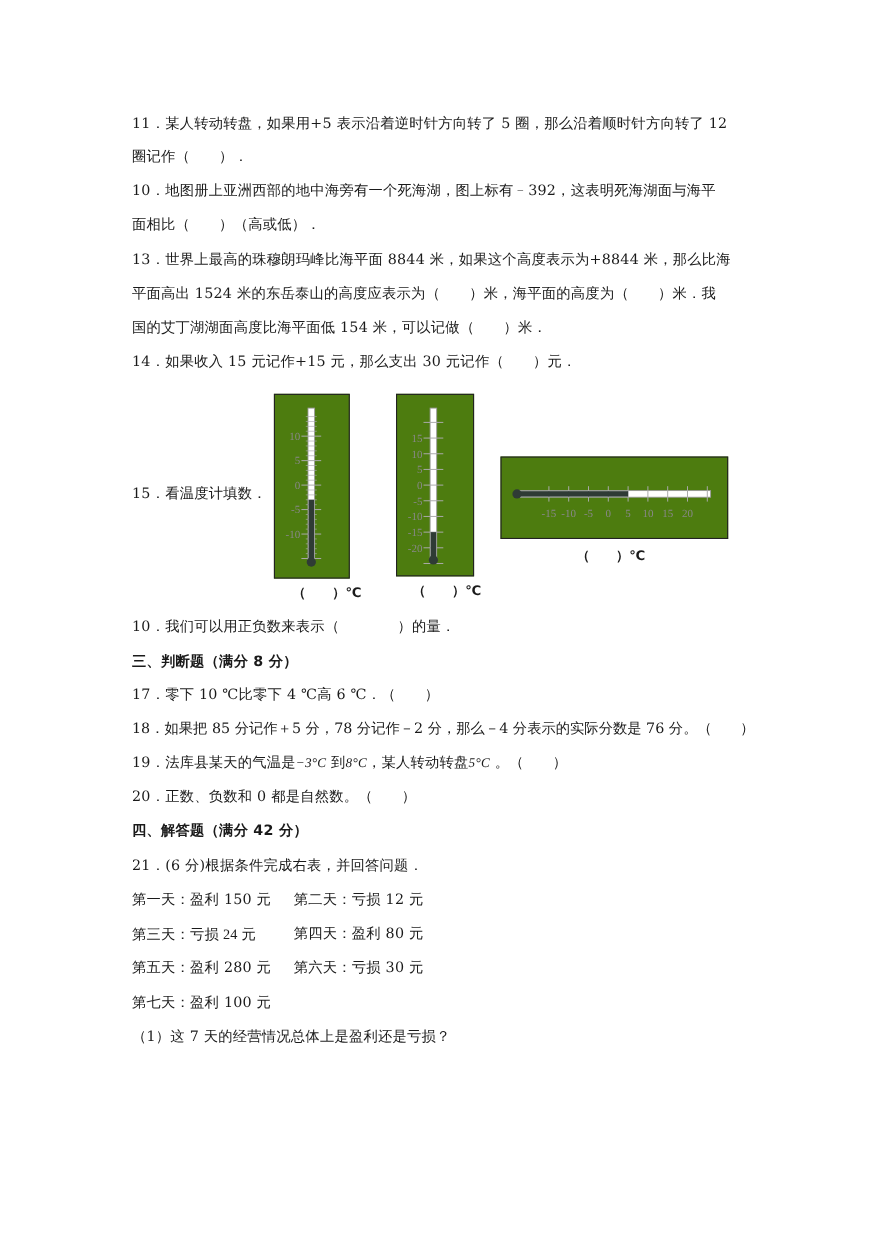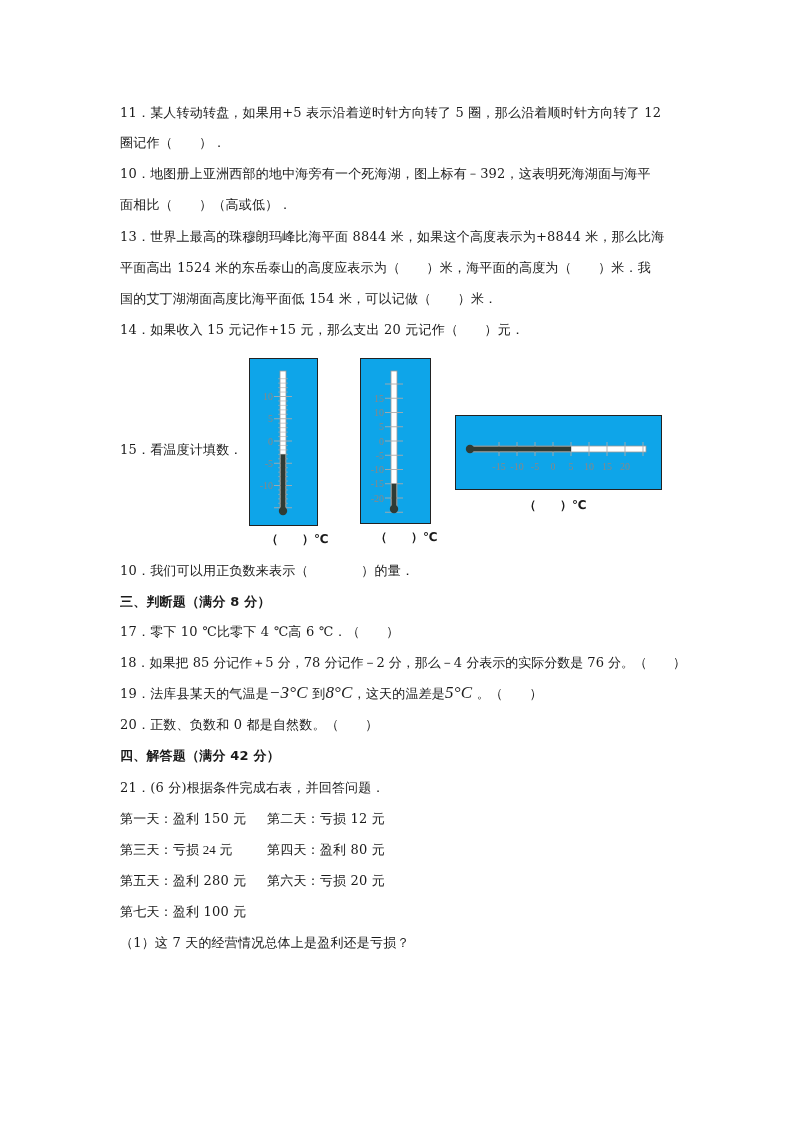--- a/index.html
+++ b/index.html
@@ -1,38 +1,38 @@
 <!DOCTYPE html>
 <html><head>
 <meta charset="utf-8">
 <style>
   html, body { margin: 0; padding: 0; background: #ffffff; }
   body { width: 793px; height: 1122px; position: relative; overflow: hidden;
          font-family: "DejaVu Serif", "Liberation Serif", serif; color: #1a1a1a; }
   .line { position: absolute; left: 120px; font-size: 13px; line-height: 16px; white-space: nowrap; letter-spacing: 0.2px; }
   .bold { font-weight: bold; font-family: "DejaVu Sans", "Liberation Sans", sans-serif; }
-  .frame { position: absolute; border: 1.5px solid #222; background: #0ea5e9; box-sizing: border-box; }
+  .frame { position: absolute; border: 1.5px solid #222; background: #4d7c0f; box-sizing: border-box; }
   .unit-label { position: absolute; font-size: 12px; font-weight: bold; font-family: "DejaVu Sans", sans-serif; white-space: nowrap; }
   svg text { font-family: "Liberation Serif", serif; fill: #888; }
-  .italic-math { font-style: italic; font-family: "Liberation Serif", serif; font-size: 17px; }
+  .italic-math { font-style: italic; font-family: "Liberation Serif", serif; font-size: 12px; }
 </style>
 </head>
 <body>
 
 <div class="line" style="top:105px;">11．某人转动转盘，如果用+5 表示沿着逆时针方向转了 5 圈，那么沿着顺时针方向转了 12</div>
 <div class="line" style="top:135px;">圈记作（　　）．</div>
 
 <div class="line" style="top:166px;">10．地图册上亚洲西部的地中海旁有一个死海湖，图上标有﹣392，这表明死海湖面与海平</div>
 <div class="line" style="top:197px;">面相比（　　）（高或低）．</div>
 
 <div class="line" style="top:229px;">13．世界上最高的珠穆朗玛峰比海平面 8844 米，如果这个高度表示为+8844 米，那么比海</div>
 <div class="line" style="top:260px;">平面高出 1524 米的东岳泰山的高度应表示为（　　）米，海平面的高度为（　　）米．我</div>
 <div class="line" style="top:291px;">国的艾丁湖湖面高度比海平面低 154 米，可以记做（　　）米．</div>
 
-<div class="line" style="top:322px;">14．如果收入 15 元记作+15 元，那么支出 20 元记作（　　）元．</div>
+<div class="line" style="top:322px;">14．如果收入 15 元记作+15 元，那么支出 30 元记作（　　）元．</div>
 
 <div class="line" style="top:442px;">15．看温度计填数．</div>
 
 <div class="frame" style="left:249px; top:358px; width:69px; height:168px;">
   <svg id="thermo1" width="66" height="165">
       <rect x="30" y="12" width="6" height="140" fill="#fff" stroke="#999" stroke-width="0.8"></rect>
       <line x1="24" x2="42" y1="148.75" y2="148.75" stroke="#aaa" stroke-width="0.9"></line>
       <line x1="28" x2="38" y1="144.3" y2="144.3" stroke="#aaa" stroke-width="0.6"></line>
       <line x1="28" x2="38" y1="139.85" y2="139.85" stroke="#aaa" stroke-width="0.6"></line>
       <line x1="28" x2="38" y1="135.4" y2="135.4" stroke="#aaa" stroke-width="0.6"></line>
@@ -128,28 +128,28 @@
 
 <div class="line" style="top:563px;">10．我们可以用正负数来表示（　　　　）的量．</div>
 
 <div class="line bold" style="top:594px;">三、判断题（满分 8 分）</div>
 
 <div class="line" style="top:624px;">17．零下 10 ℃比零下 4 ℃高 6 ℃．（　　）</div>
 
 <div class="line" style="top:655px; letter-spacing:0;">18．如果把 85 分记作＋5 分，78 分记作－2 分，那么－4 分表示的实际分数是 76 分。（　　）</div>
 
 <div class="line" style="top:685px;">
-  <span>19．法库县某天的气温是</span><span class="italic-math">−3°C</span><span> 到</span><span class="italic-math">8°C</span><span>，这天的温差是</span><span class="italic-math">5°C</span><span> 。（　　）</span>
+  <span>19．法库县某天的气温是</span><span class="italic-math">−3°C</span><span> 到</span><span class="italic-math">8°C</span><span>，某人转动转盘</span><span class="italic-math">5°C</span><span> 。（　　）</span>
 </div>
 
 <div class="line" style="top:717px;">20．正数、负数和 0 都是自然数。（　　）</div>
 
 <div class="line bold" style="top:748px;">四、解答题（满分 42 分）</div>
 
 <div class="line" style="top:780px;">21．(6 分)根据条件完成右表，并回答问题．</div>
 <div class="line" style="top:811px;text-align:center;">第一天：盈利 150 元</div>
 <div class="line" style="top:811px; left:267px;">第二天：亏损 12 元</div>
 <div class="line" style="top:842px;font-family:Liberation Serif, serif;">第三天：亏损 24 元</div>
 <div class="line" style="top:842px; left:267px;">第四天：盈利 80 元</div>
 <div class="line" style="top:873px;">第五天：盈利 280 元</div>
-<div class="line" style="top:873px; left:267px;">第六天：亏损 20 元</div>
+<div class="line" style="top:873px; left:267px;">第六天：亏损 30 元</div>
 <div class="line" style="top:904px;">第七天：盈利 100 元</div>
 <div class="line" style="top:935px;">（1）这 7 天的经营情况总体上是盈利还是亏损？</div>
 
 </body></html>

